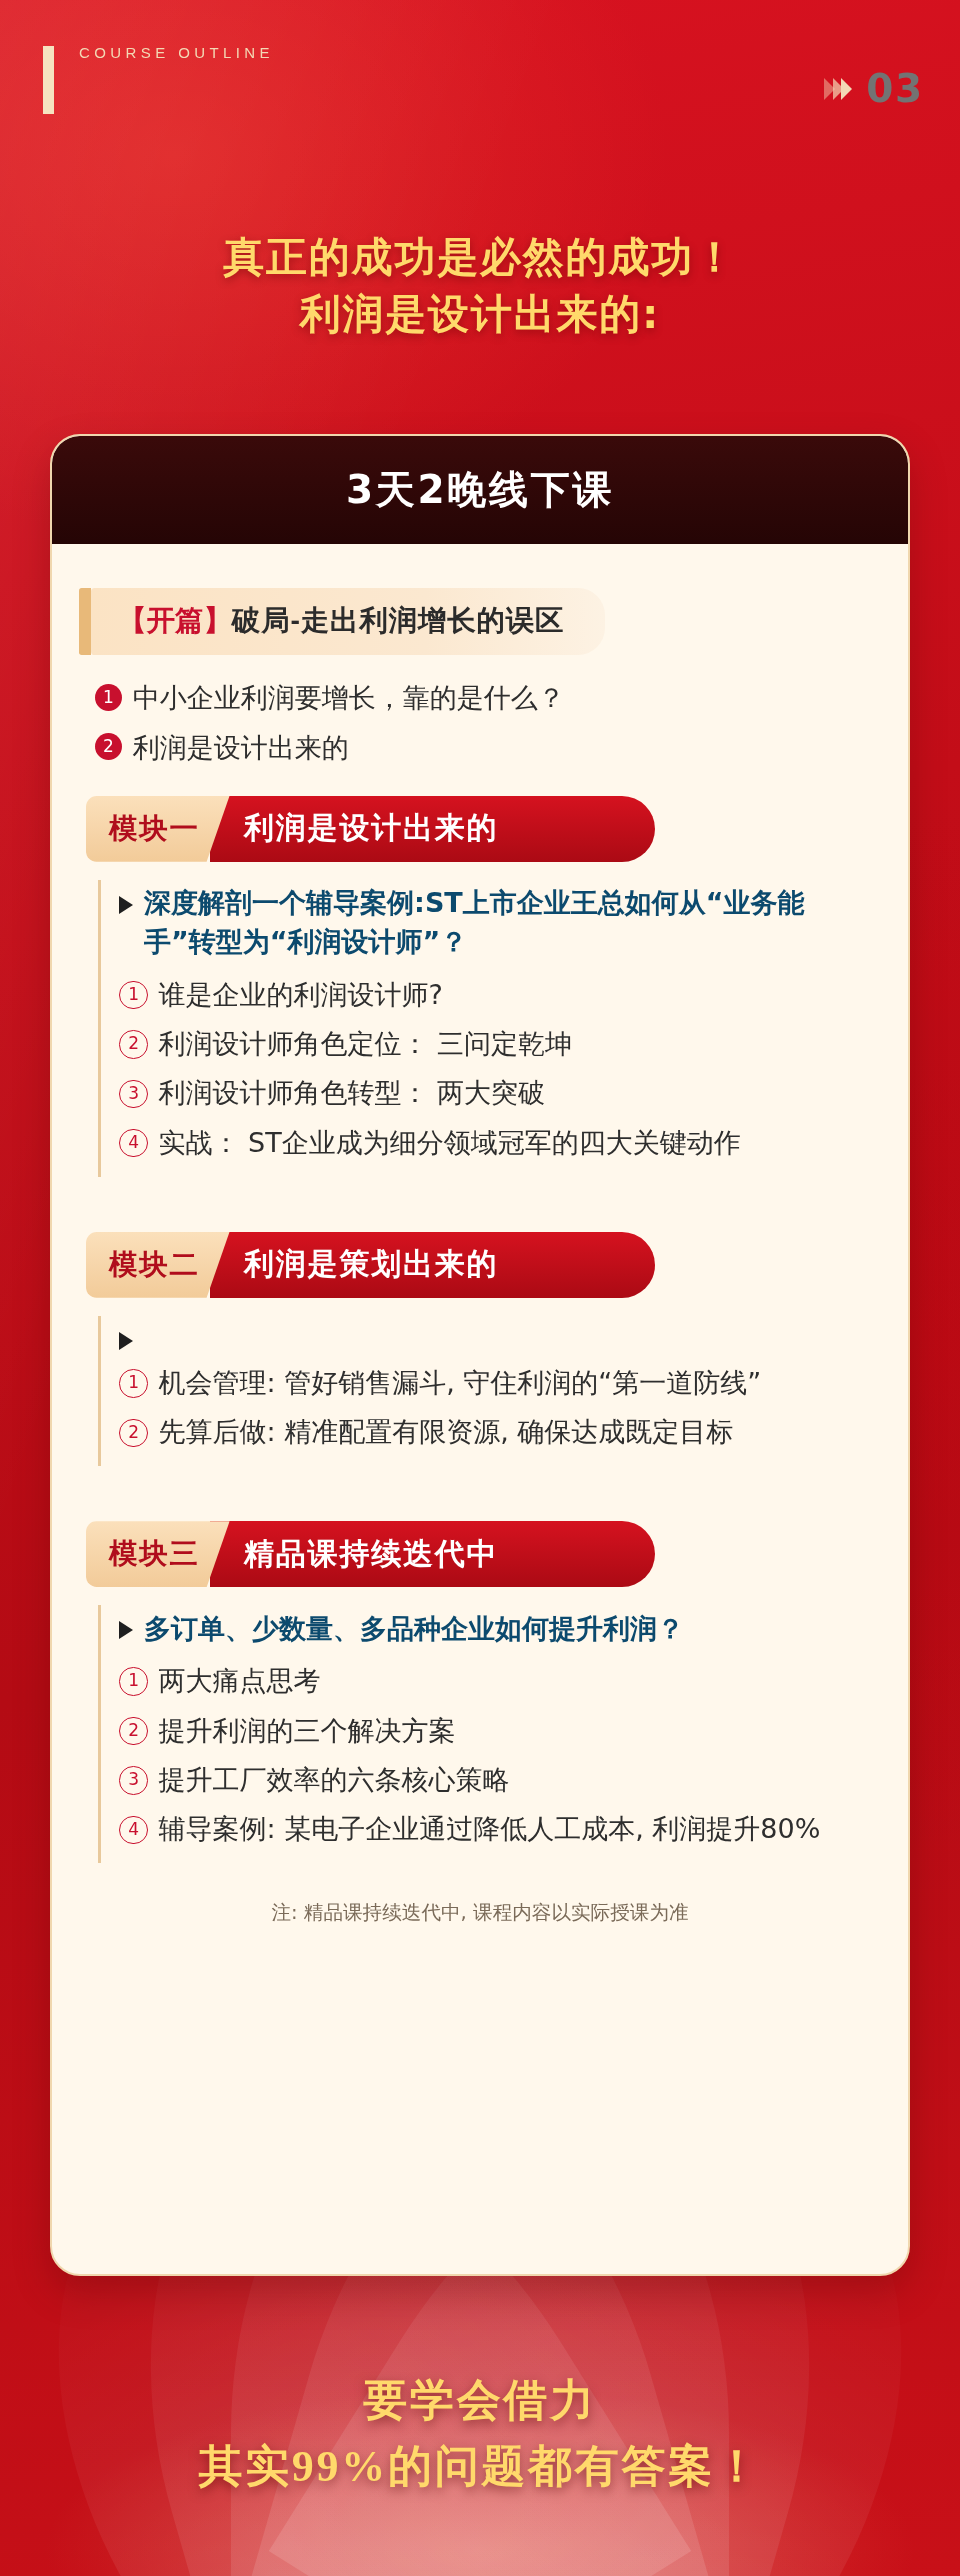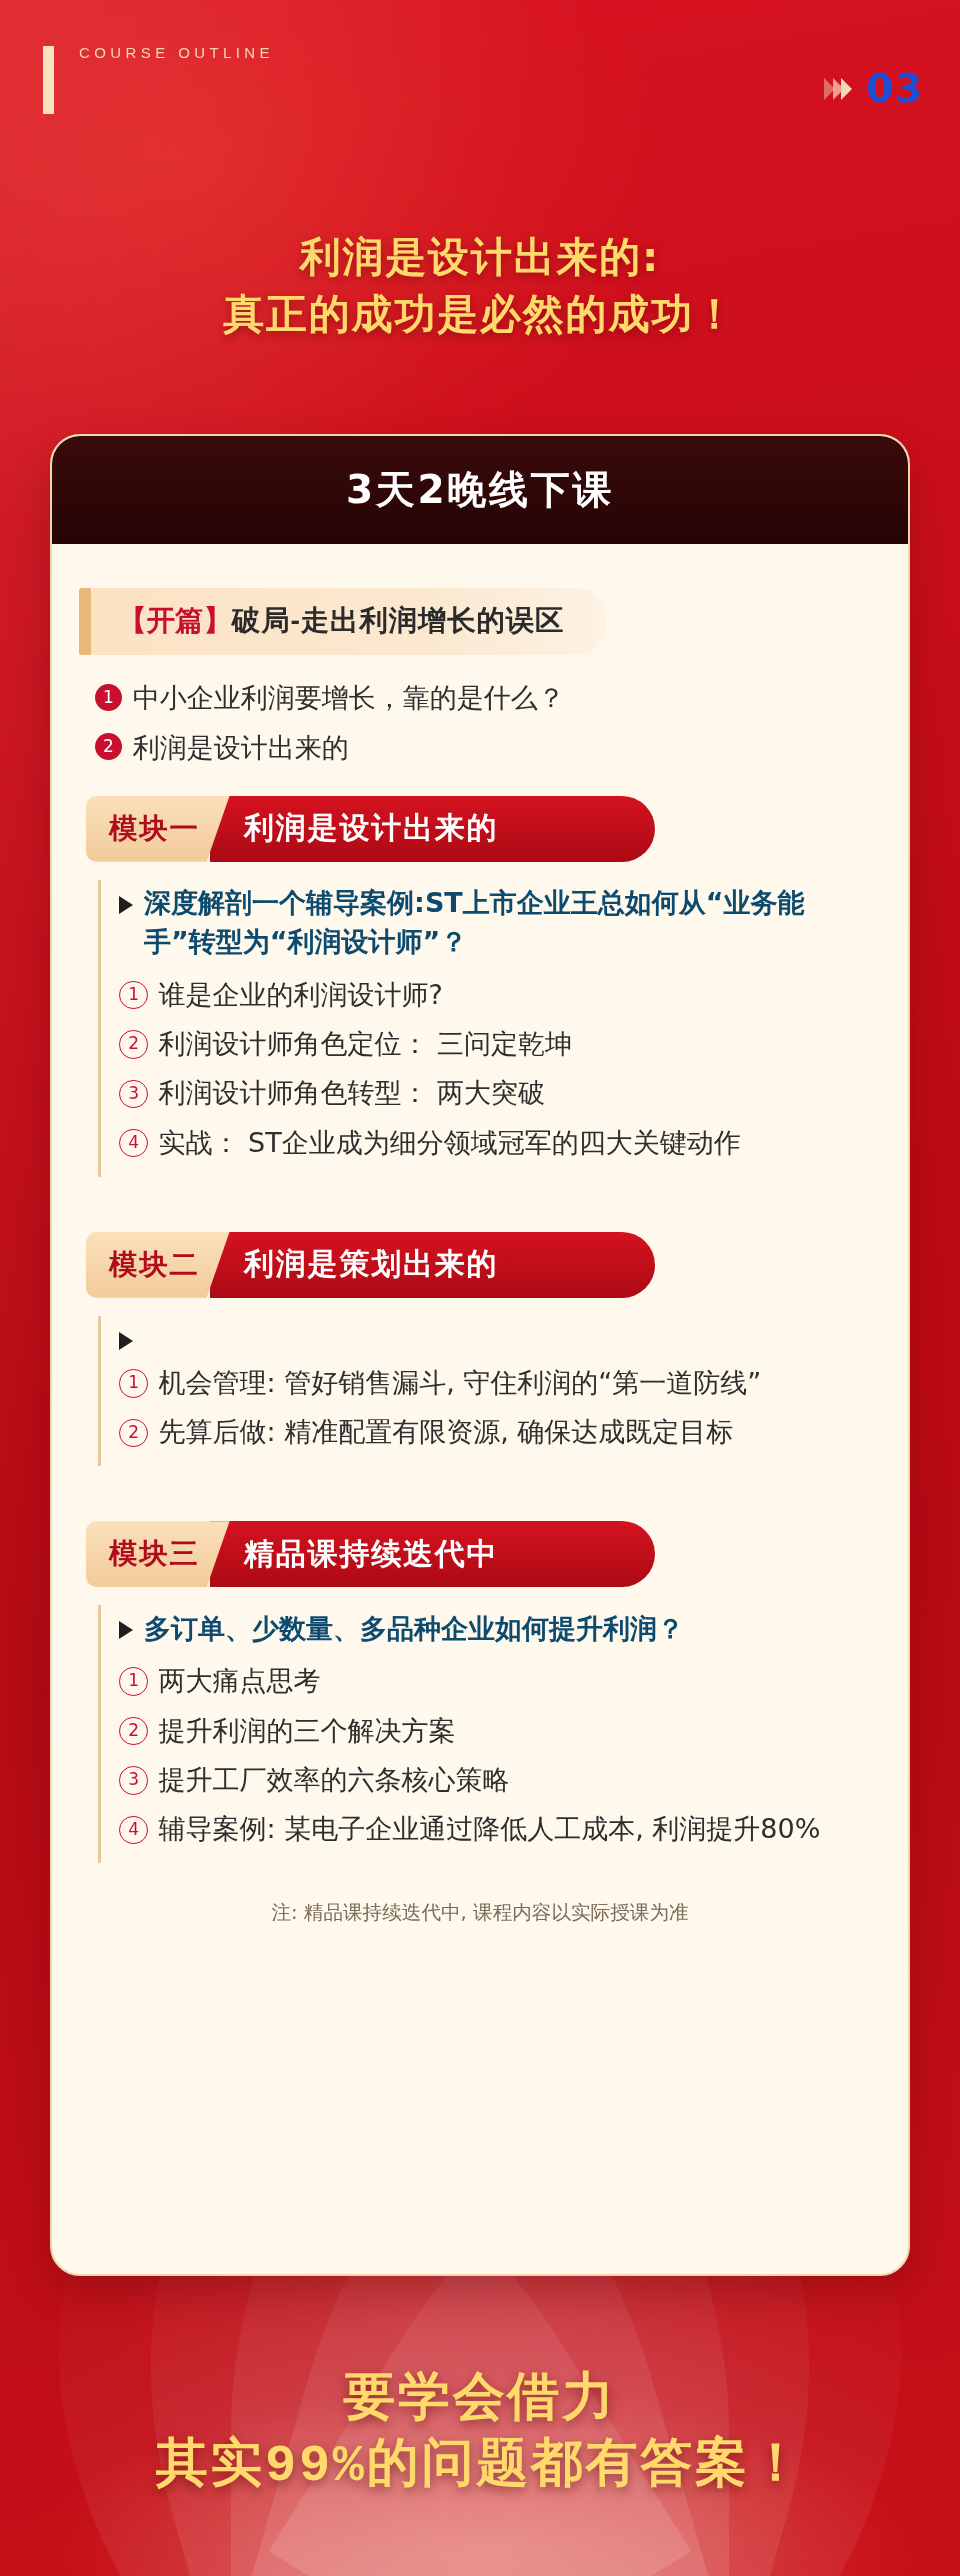--- a/index.html
+++ b/index.html
@@ -61,21 +61,21 @@
     width: 0; height: 0;
     border-top: 11.6px solid transparent;
     border-bottom: 11.6px solid transparent;
     border-left: 11.6px solid #f3d9b5;
     margin-left: -2.7px;
   }
   .chev.c1 { opacity: 0.45; }
   .chev.c2 { opacity: 0.7; }
   .chev.c3 { opacity: 1; }
   .page-num {
-    font-size: 39px; font-weight: bold; color: #1d4ed8; letter-spacing: 1.8px;
+    font-size: 39px; font-weight: bold; color: #737373; letter-spacing: 1.8px;
     font-family: "DejaVu Sans", sans-serif;
   }
 
   
   .slogan {
     position: absolute; top: 229px; left: 0; width: 960px; text-align: center;
     color: #ffd96b;
     font-weight: bold;
     font-size: 41px;
     line-height: 57px;
@@ -178,24 +178,24 @@
   .divider-gap { height: 25px; }
 
   .note {
     text-align: center; color: #7a6a58; font-size: 19.6px; margin-top: 36px;
     font-family: "DejaVu Sans", "Liberation Sans", sans-serif;
   }
 
   
   .footer {
     position: absolute; left: 0; bottom: 76px; width: 960px; text-align: center;
-    color: #ffd96b; font-weight: bold; font-size: 52px; line-height: 66px;
+    color: #ffd96b; font-weight: bold; font-size: 44px; line-height: 66px;
     letter-spacing: 2.7px;
     text-shadow: 0 3.6px 10.7px rgba(80,0,0,0.5);
-    font-family: Liberation Mono, monospace;
+    font-family: Liberation Serif, serif;
   }
 </style>
 </head>
 <body>
 
 <div class="bg-sheen"></div>
 <div class="bg-rays">
   <i style="transform: translateX(-50%) rotate(-32deg);"></i>
   <i style="transform: translateX(-50%) rotate(-16deg);"></i>
   <i style="transform: translateX(-50%) rotate(0deg);"></i>
@@ -212,22 +212,22 @@
     <div class="chevrons">
       <div class="chev c1"></div>
         <div class="chev c2"></div>
         <div class="chev c3"></div>
     </div>
     <div class="page-num">03</div>
   </div>
 </div>
 
 <div class="slogan">
+  <div>真正的成功是必然的成功！</div>
   <div>利润是设计出来的:</div>
-  <div>真正的成功是必然的成功！</div>
 </div>
 
 <div class="card">
   <div class="card-head">
     <span>3天2晚线下课</span>
   </div>
 
   <div class="card-body">
 
     

